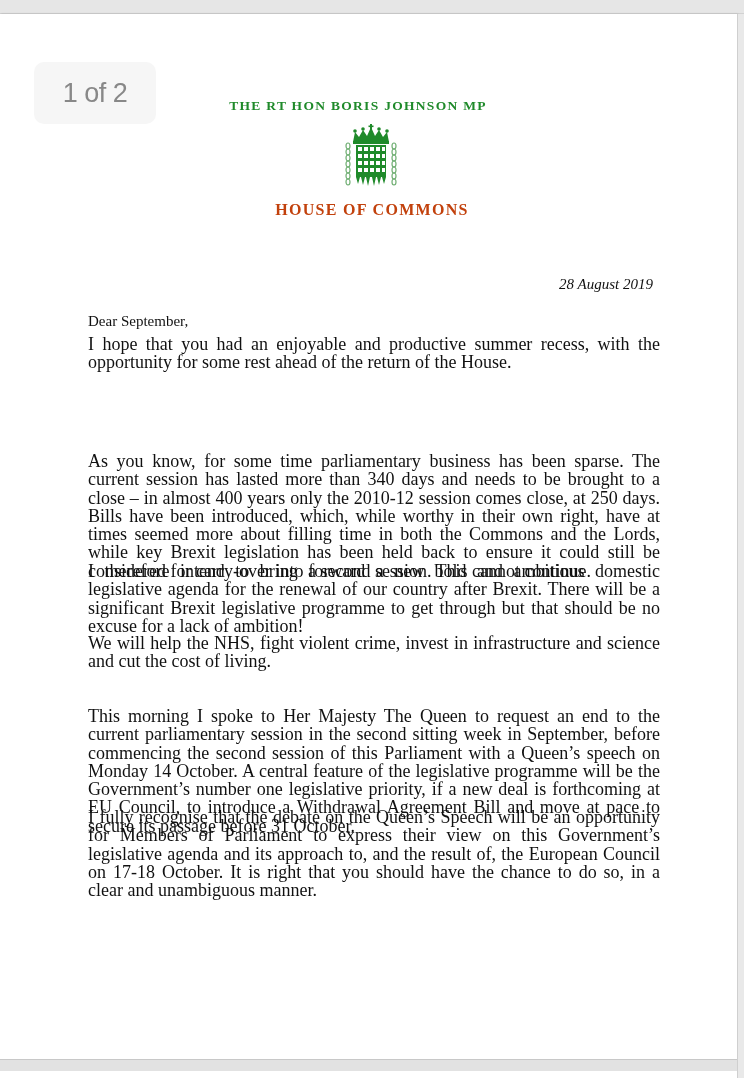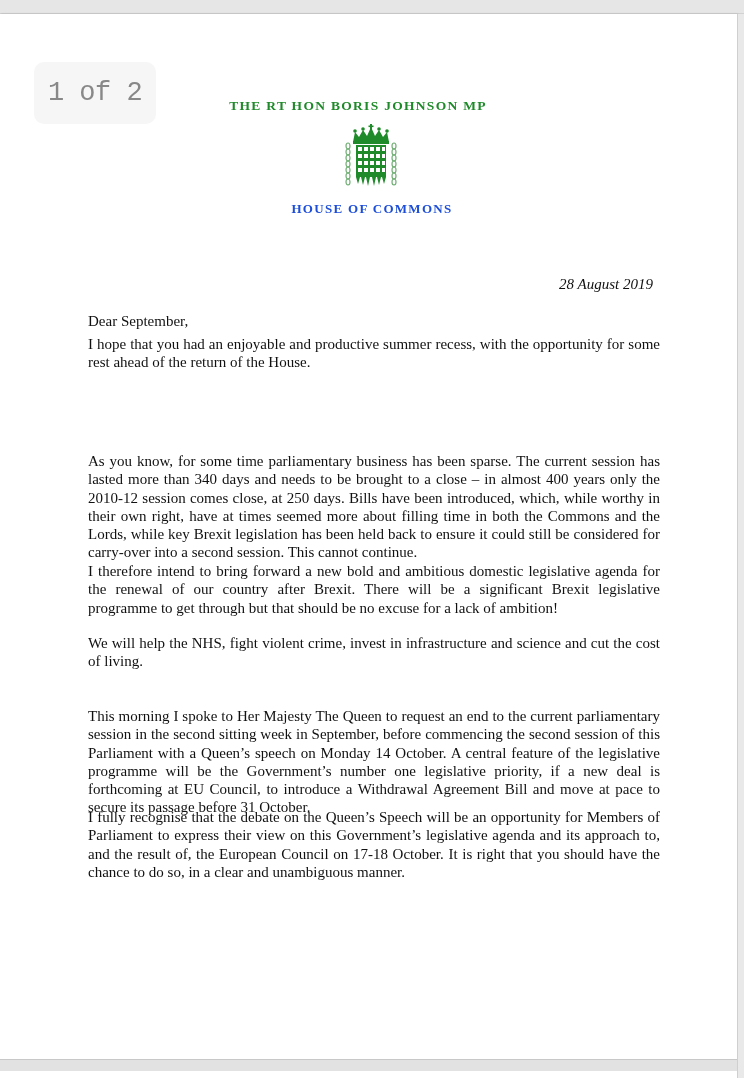--- a/index.html
+++ b/index.html
@@ -26,44 +26,44 @@
       background: #e2e2e2; border-top: 1px solid #c8c8c8; border-bottom: 1px solid #d4d4d4;
     }
     .page2 {
       position: absolute; left: 0; top: 1071px; width: 737px; height: 7px;
       background: #ffffff;
     }
     .page-indicator {
       position: absolute; left: 34px; top: 48px; width: 122px; height: 62px;
       border-radius: 10px; background: #f6f6f6;
       display: flex; align-items: center; justify-content: center;
-      font-family: Liberation Mono, monospace;
+      font-family: Liberation Sans, sans-serif;
       font-size: 27px; color: #888888; letter-spacing: -0.5px;
     }
     .letterhead-name {
       position: absolute; left: 0; width: 716px; top: 84px; text-align: center;
       color: #1f8a2a; font-weight: bold; font-size: 13.5px; letter-spacing: 1.3px;
     }
     .portcullis {
       position: absolute; left: 343px; top: 110px; width: 56px; height: 64px;
     }
     .letterhead-house {
       position: absolute; left: 0; width: 744px; top: 187px; text-align: center;
-      color: #1d4ed8; font-weight: bold; font-size: 13px; letter-spacing: 1.3px;
+      color: #c2410c; font-weight: bold; font-size: 16px; letter-spacing: 1.3px;
     }
     .date {
       position: absolute; right: 84px; top: 261px;
       font-size: 15px; color: #111; line-height: 18px; font-style: italic;
     }
     .salutation {
       position: absolute; left: 88px; top: 298px; font-size: 15px; color: #111; line-height: 18px;
     }
     .para {
       position: absolute; left: 88px; width: 572px;
-      font-size: 15px; line-height: 18.3px; color: #111;
+      font-size: 18px; line-height: 18.3px; color: #111;
       text-align: justify; margin: 0;
     }
   </style>
 </head>
 <body>
 
 <div class="top-bar"></div>
 
 <div class="page">
   <div class="page-indicator">1 of 2</div>

